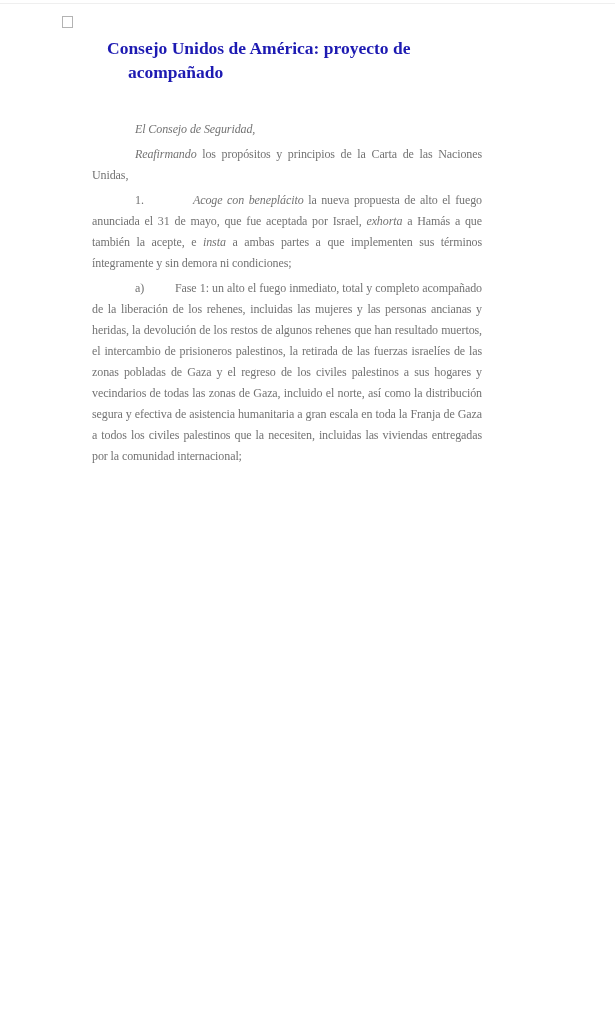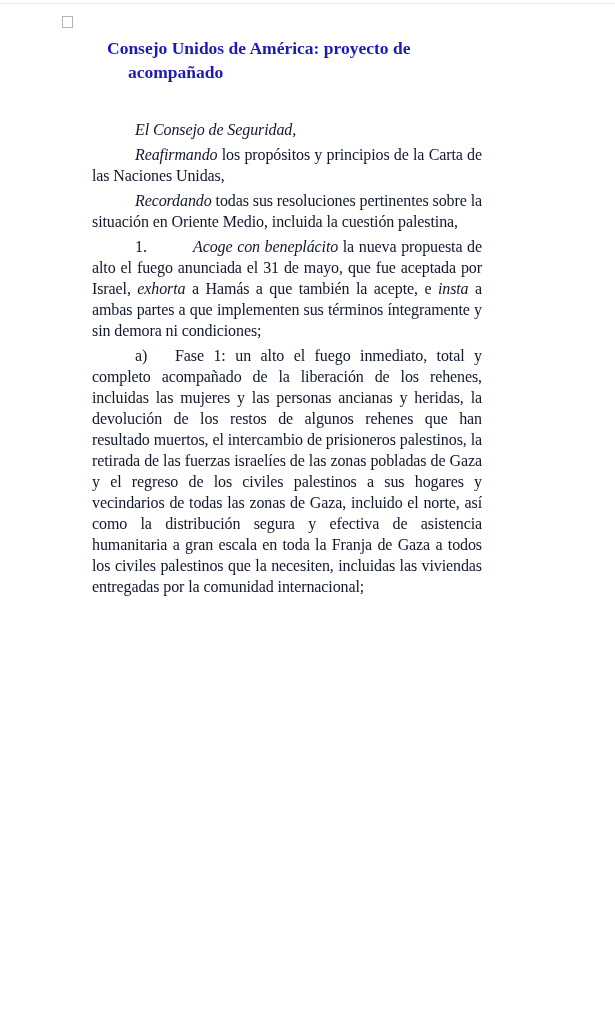--- a/index.html
+++ b/index.html
@@ -32,25 +32,25 @@
     width: 380px;
     text-indent: -21px;
     font-weight: bold;
     font-size: 17.5px;
     line-height: 24px;
     color: #1d1ab2;
   }
   .doc-body {
     margin: 35px 0 0 92px;
     width: 390px;
-    font-size: 16px;
+    font-size: 12px;
     line-height: 21px;
     letter-spacing: -0.1px;
     text-align: justify;
-    color: #0f172a;
+    color: #737373;
   }
   .doc-body p {
     margin: 0 0 4px 0;
     text-indent: 43px;
   }
   .marker {
     display: inline-block;
     text-indent: 0;
   }
   .marker.num { width: 58px; }
@@ -67,21 +67,20 @@
 <h1 class="doc-title"><span>Consejo Unidos de América: proyecto de</span><br>
   <span>acompañado</span>
 </h1>
 
 <div class="doc-body">
 
   <p><span class="it">El Consejo de Seguridad,</span></p>
 
   <p><span class="it">Reafirmando</span><span> los propósitos y principios de la Carta de las Naciones Unidas,</span></p>
 
-  <p><span class="it">Recordando</span><span> todas sus resoluciones pertinentes sobre la situación en Oriente Medio, incluida la cuestión palestina,</span></p>
 
 
   <p><span class="marker num">1.</span><span class="it">Acoge con beneplácito</span><span> la nueva propuesta de alto el fuego anunciada el 31 de mayo, que fue aceptada por Israel, </span><span class="it">exhorta</span><span> a Hamás a que también la acepte, e </span><span class="it">insta</span><span> a ambas partes a que implementen sus términos íntegramente y sin demora ni condiciones;</span></p>
 
 
   <p><span class="marker letter">a)</span><span>Fase 1: un alto el fuego inmediato, total y completo acompañado de la liberación de los rehenes, incluidas las mujeres y las personas ancianas y heridas, la devolución de los restos de algunos rehenes que han resultado muertos, el intercambio de prisioneros palestinos, la retirada de las fuerzas israelíes de las zonas pobladas de Gaza y el regreso de los civiles palestinos a sus hogares y vecindarios de todas las zonas de Gaza, incluido el norte, así como la distribución segura y efectiva de asistencia humanitaria a gran escala en toda la Franja de Gaza a todos los civiles palestinos que la necesiten, incluidas las viviendas entregadas por la comunidad internacional;</span></p>
 
 
 
 </div>

